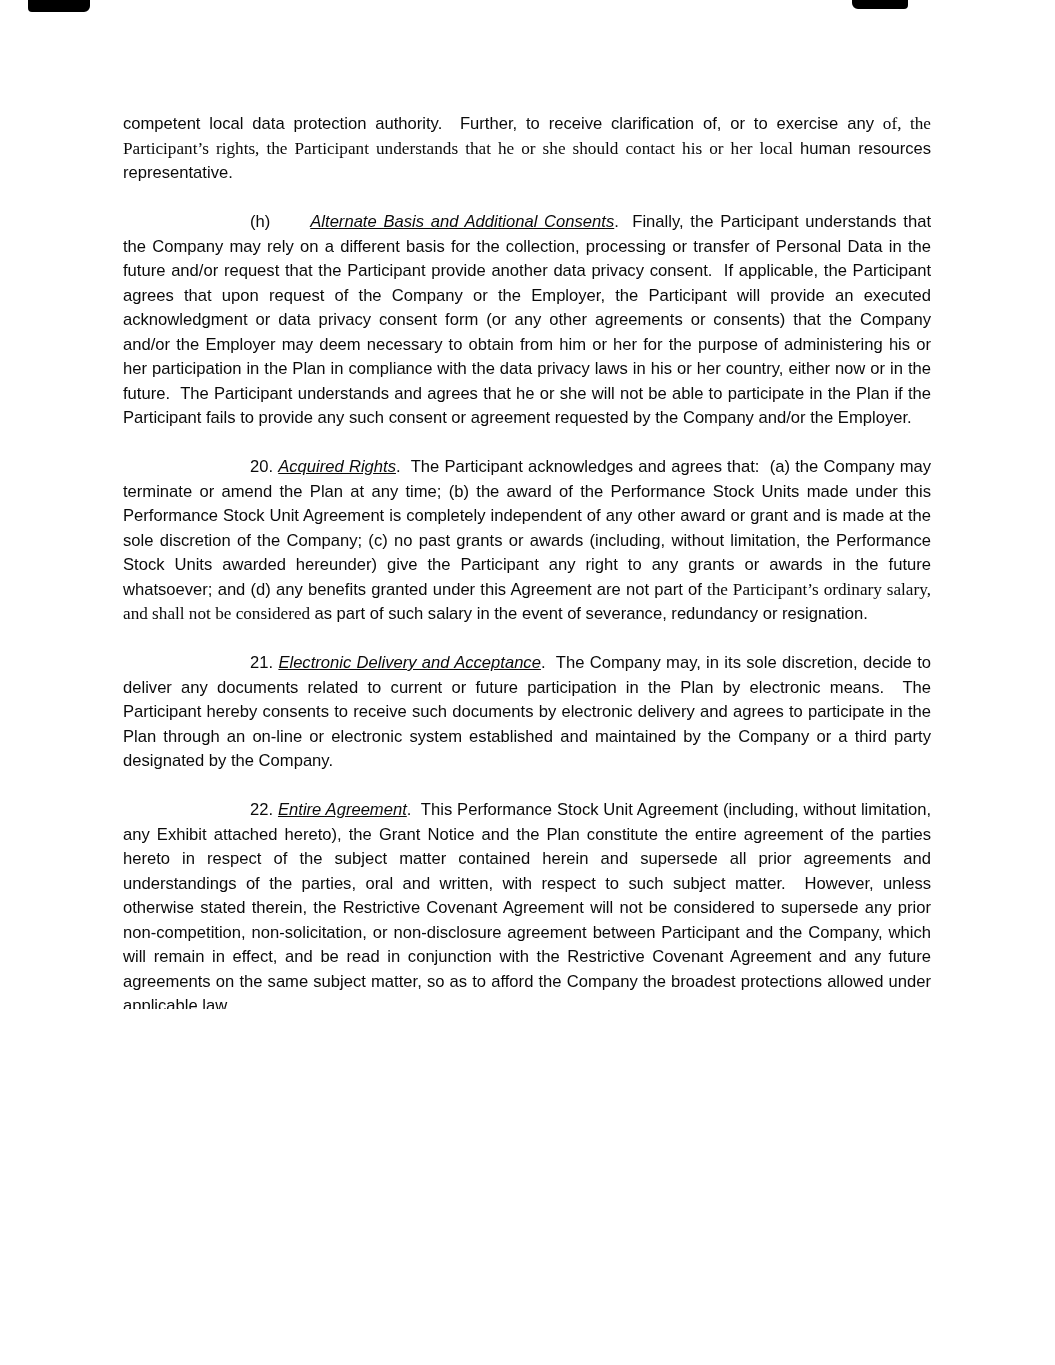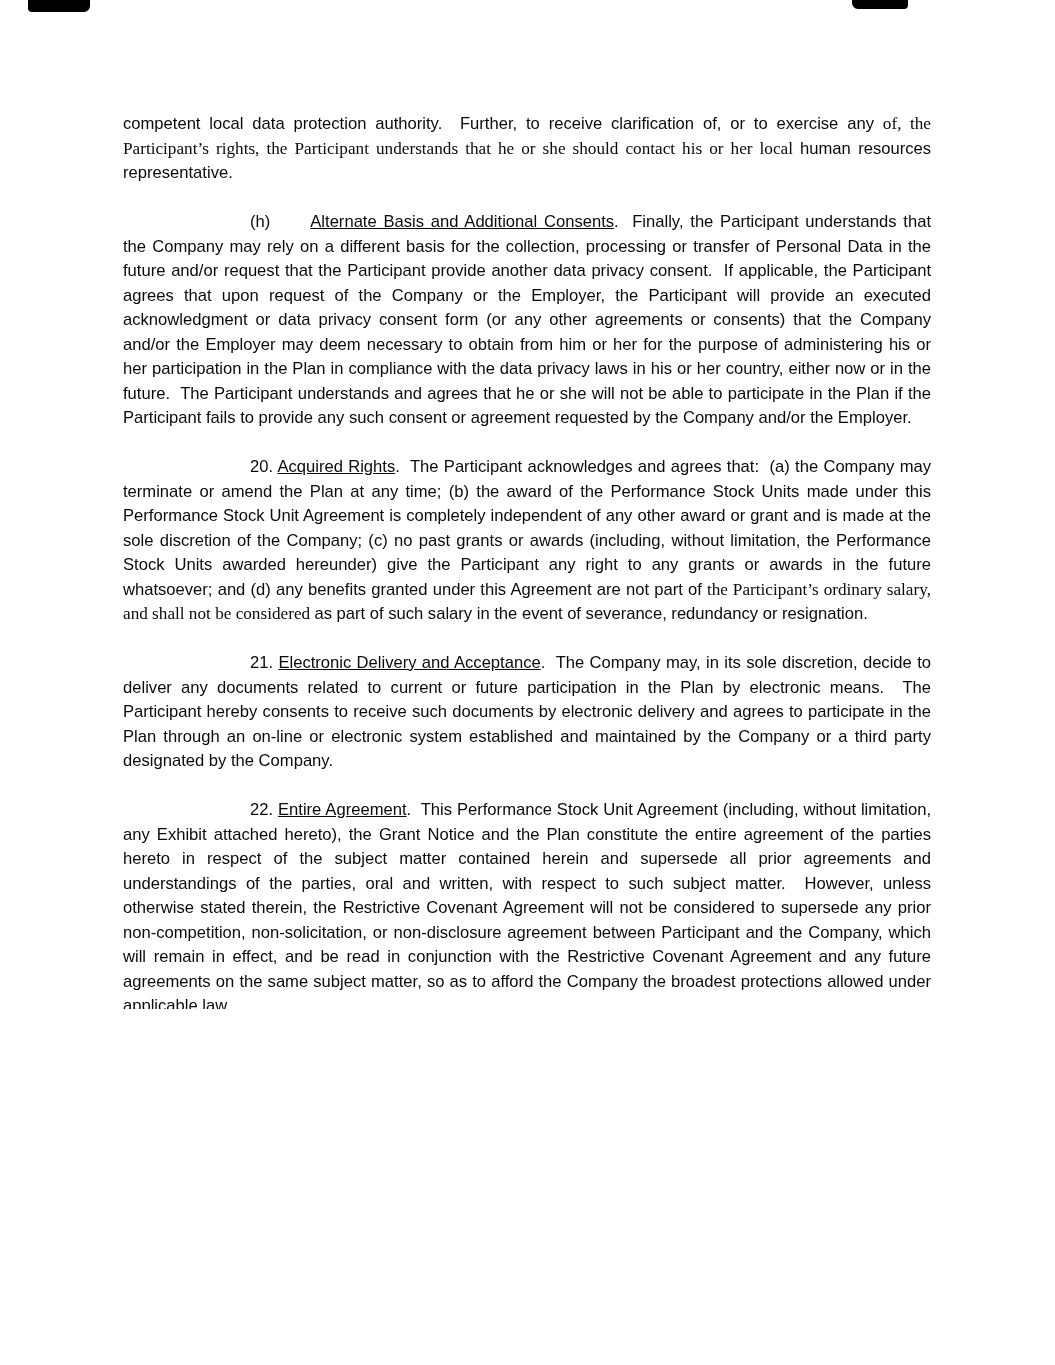--- a/index.html
+++ b/index.html
@@ -35,20 +35,21 @@
   .seg-sans {
     font-family: "Liberation Sans", sans-serif;
   }
   .seg-serif {
     font-family: "Liberation Serif", serif;
     font-size: 17.2px;
   }
   .seg-underline {
     font-family: "Liberation Sans", sans-serif;
     text-decoration: underline;
+    font-style: italic;
   }
   .seg-tab {
     display: inline-block;
     width: 40px;
   }
   .asterisks {
     margin-top: 14px;
     text-align: center;
     font-family: "Liberation Sans", sans-serif;
     font-size: 17px;

